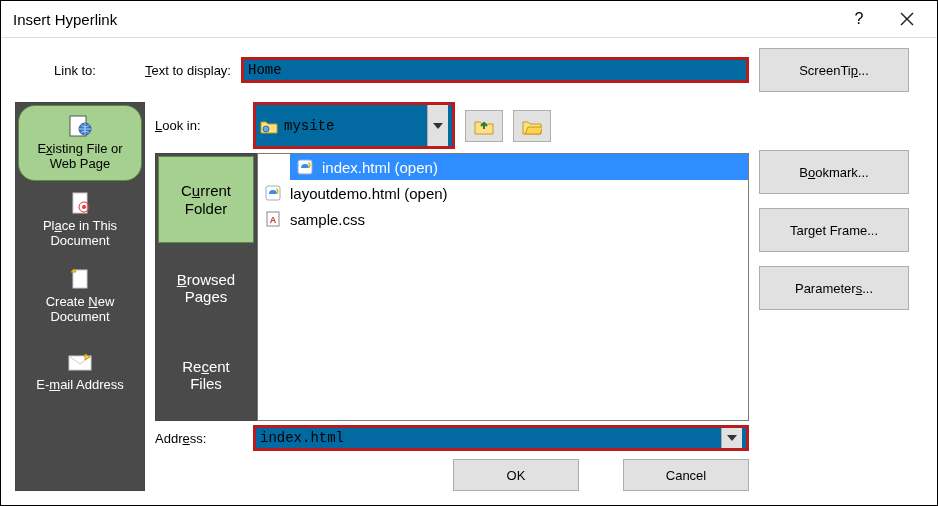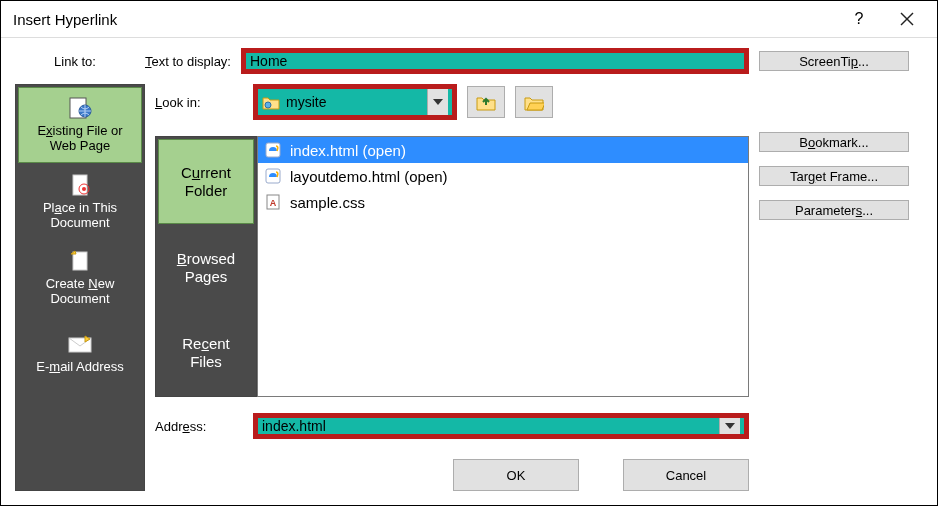--- a/index.html
+++ b/index.html
@@ -85,41 +85,42 @@
     align-items: center;
     justify-content: center;
     color: #fff;
     text-align: center;
     padding: 8px 4px;
     font-size: 13px;
     line-height: 1.15;
     cursor: default;
     min-height: 74px;
     box-sizing: border-box;
+    border-radius: 17px;
   }
   .linkto-item.selected {
     background: #a5d08f;
     color: #000;
     border: 1px solid #5a8a48;
   }
   .linkto-icon {
     width: 28px;
     height: 24px;
     display:flex;
     align-items:center;
     justify-content:center;
     margin-bottom: 4px;
   }
   
   .mid-col {
     flex: 1;
     display: flex;
     flex-direction: column;
     min-width: 0;
-    gap: 16px;
+    gap: 4px;
     justify-content: flex-end;
   }
   .right-col {
     width: 150px;
     display: flex;
     flex-direction: column;
     gap: 14px;
   }
   .btn {
     height: 30px;
@@ -127,32 +128,32 @@
     padding: 0 12px;
     background: #e1e1e1;
     border: 1px solid #adadad;
     display: inline-flex;
     align-items: center;
     justify-content: center;
     font-size: 13px;
     cursor: default;
   }
   .btn-wide {
-    height: 20px;
+    height: 44px;
     width: 100%;
     box-sizing: border-box;
   }
   input[type=text], .combo {
     height: 26px;
-    border: 5px solid #b91c1c;
+    border: 3px solid #b91c1c;
     padding: 0 4px;
     font-size: 14px;
-    background: #14b8a6;
+    background: #0369a1;
     box-sizing: border-box;
-    font-family: Liberation Sans, sans-serif;
+    font-family: Liberation Mono, monospace;
   }
   .combo {
     display: flex;
     align-items: center;
     position: relative;
     padding-left: 4px;
   }
   .combo .combo-text {
     flex: 1;
     white-space: nowrap;
@@ -168,21 +169,21 @@
     justify-content:center;
   }
   .lookin-row {
     display:flex;
     align-items:center;
     gap: 10px;
   }
   .lookin-combo {
     flex: 1;
     max-width: 390px;
-    height: 36px;
+    height: 47px;
     display:flex;
     align-items:center;
   }
   .lookin-combo .icon {
     margin-right: 6px;
   }
   .nav-btn {
     width: 36px;
     height: 30px;
     background: #e1e1e1;
@@ -233,20 +234,21 @@
     display: flex;
     align-items: center;
     height: 26px;
     padding: 0 6px;
     gap: 8px;
     font-size: 15px;
   }
   .file-item.selected {
     background: #2e8dff;
     color: #fff;
+    margin-left: 32px;
   }
   .file-icon {
     width: 18px;
     height: 18px;
     display:flex;
     align-items:center;
     justify-content:center;
   }
   .address-row {
     display: flex;

